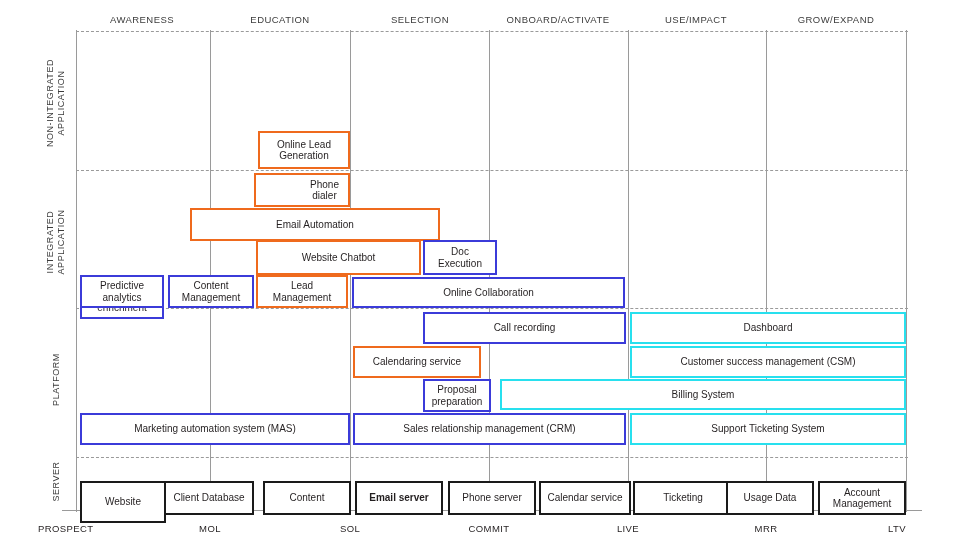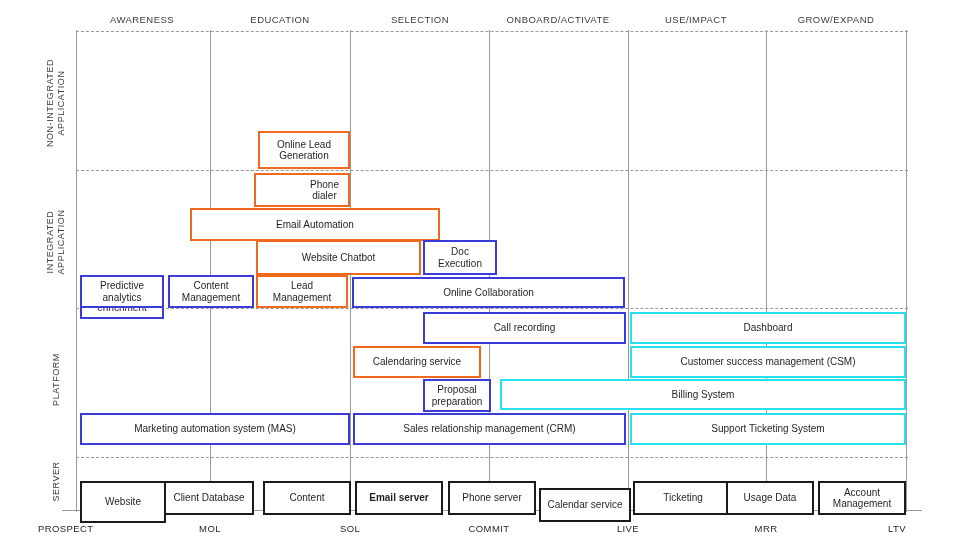--- a/index.html
+++ b/index.html
@@ -160,19 +160,19 @@
 preparation</div>
       <div class="box cyan" style="left: 500px; top: 379px; width: 406px; height: 31px; text-align: center;">Billing System</div>
       <div class="box blue" style="left: 80px; top: 413px; width: 270px; height: 32px;">Marketing automation system (MAS)</div>
       <div class="box blue" style="left: 353px; top: 413px; width: 273px; height: 32px;">Sales relationship management (CRM)</div>
       <div class="box cyan" style="left: 630px; top: 413px; width: 276px; height: 32px;">Support Ticketing System</div>
       <div class="box black" style="left: 80px; top: 481px; width: 86px; height: 42px;">Website</div>
       <div class="box black" style="left: 164px; top: 481px; width: 90px; height: 34px;">Client Database</div>
       <div class="box black" style="left: 263px; top: 481px; width: 88px; height: 34px;">Content</div>
       <div class="box black" style="left: 355px; top: 481px; width: 88px; height: 34px; font-weight: bold;">Email server</div>
       <div class="box black" style="left: 448px; top: 481px; width: 88px; height: 34px;">Phone server</div>
-      <div class="box black" style="left: 539px; top: 481px; width: 92px; height: 34px; margin-top: 7px;">Calendar service</div>
+      <div class="box black" style="left: 539px; top: 481px; width: 92px; height: 34px;">Calendar service</div>
       <div class="box black" style="left: 633px; top: 481px; width: 100px; height: 34px;">Ticketing</div>
       <div class="box black" style="left: 726px; top: 481px; width: 88px; height: 34px;">Usage Data</div>
       <div class="box black" style="left: 818px; top: 481px; width: 88px; height: 34px;">Account
 Management</div>
     </div>
 </div>
 
 </body></html>

